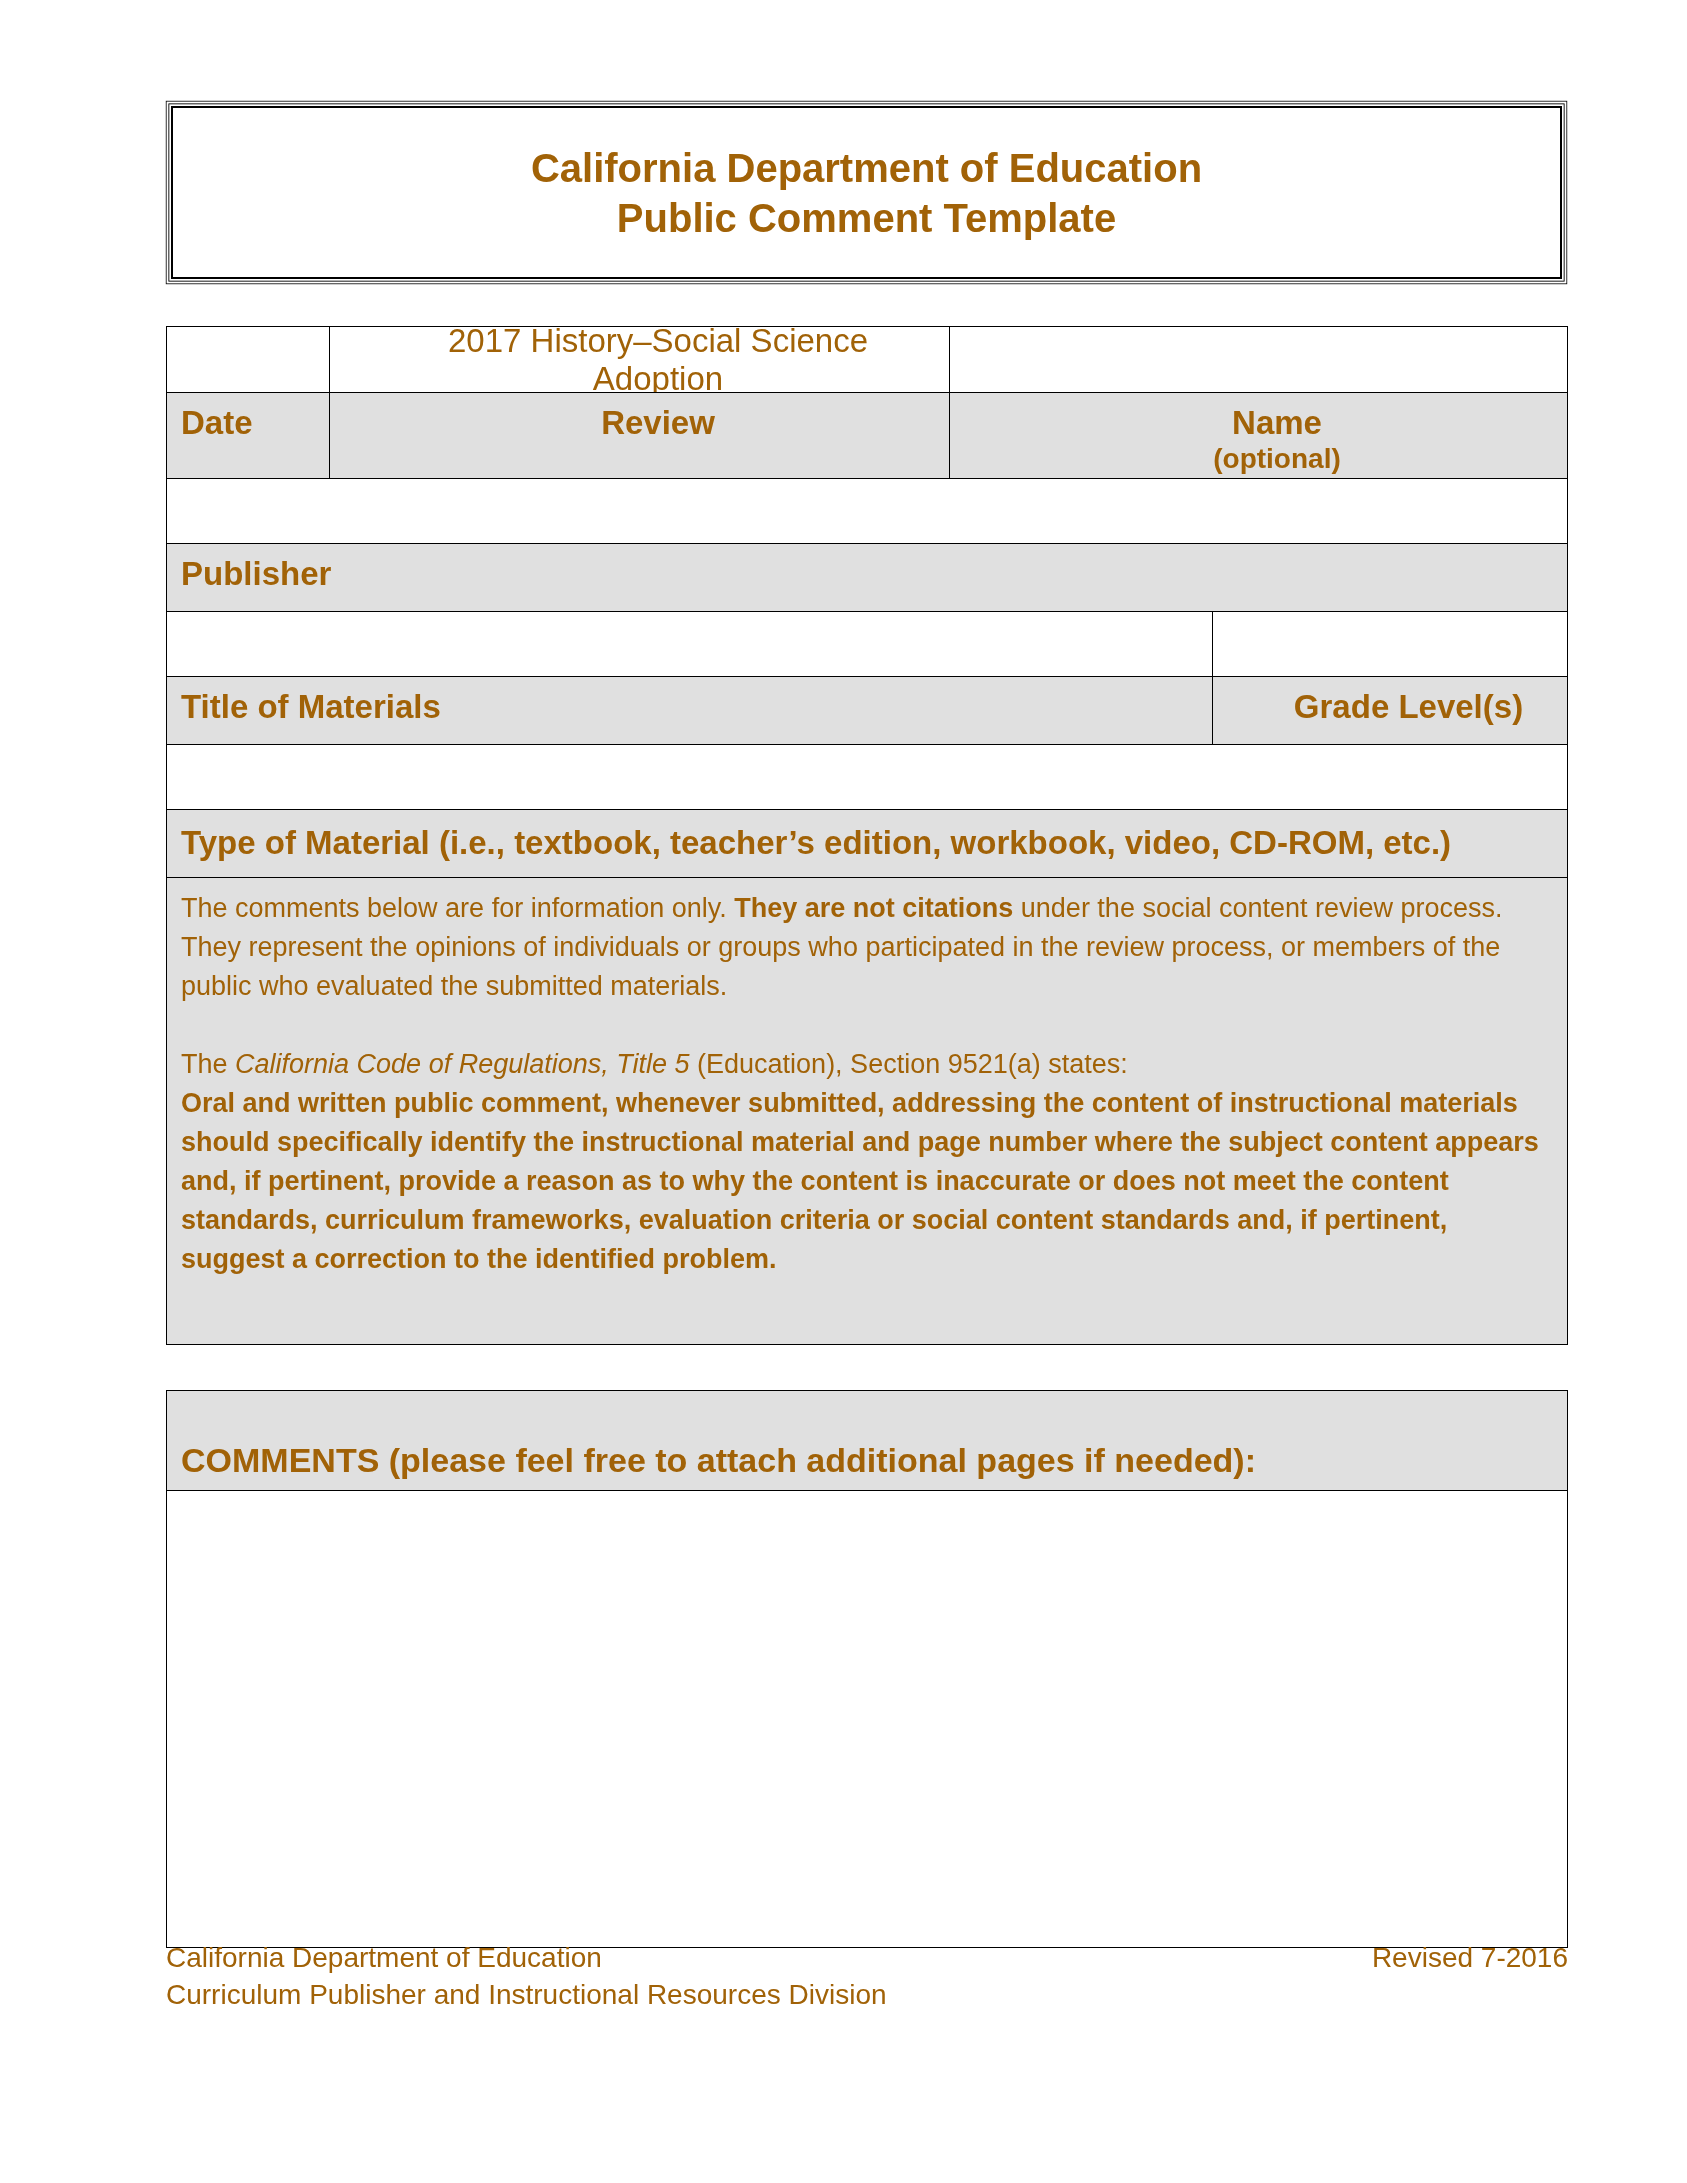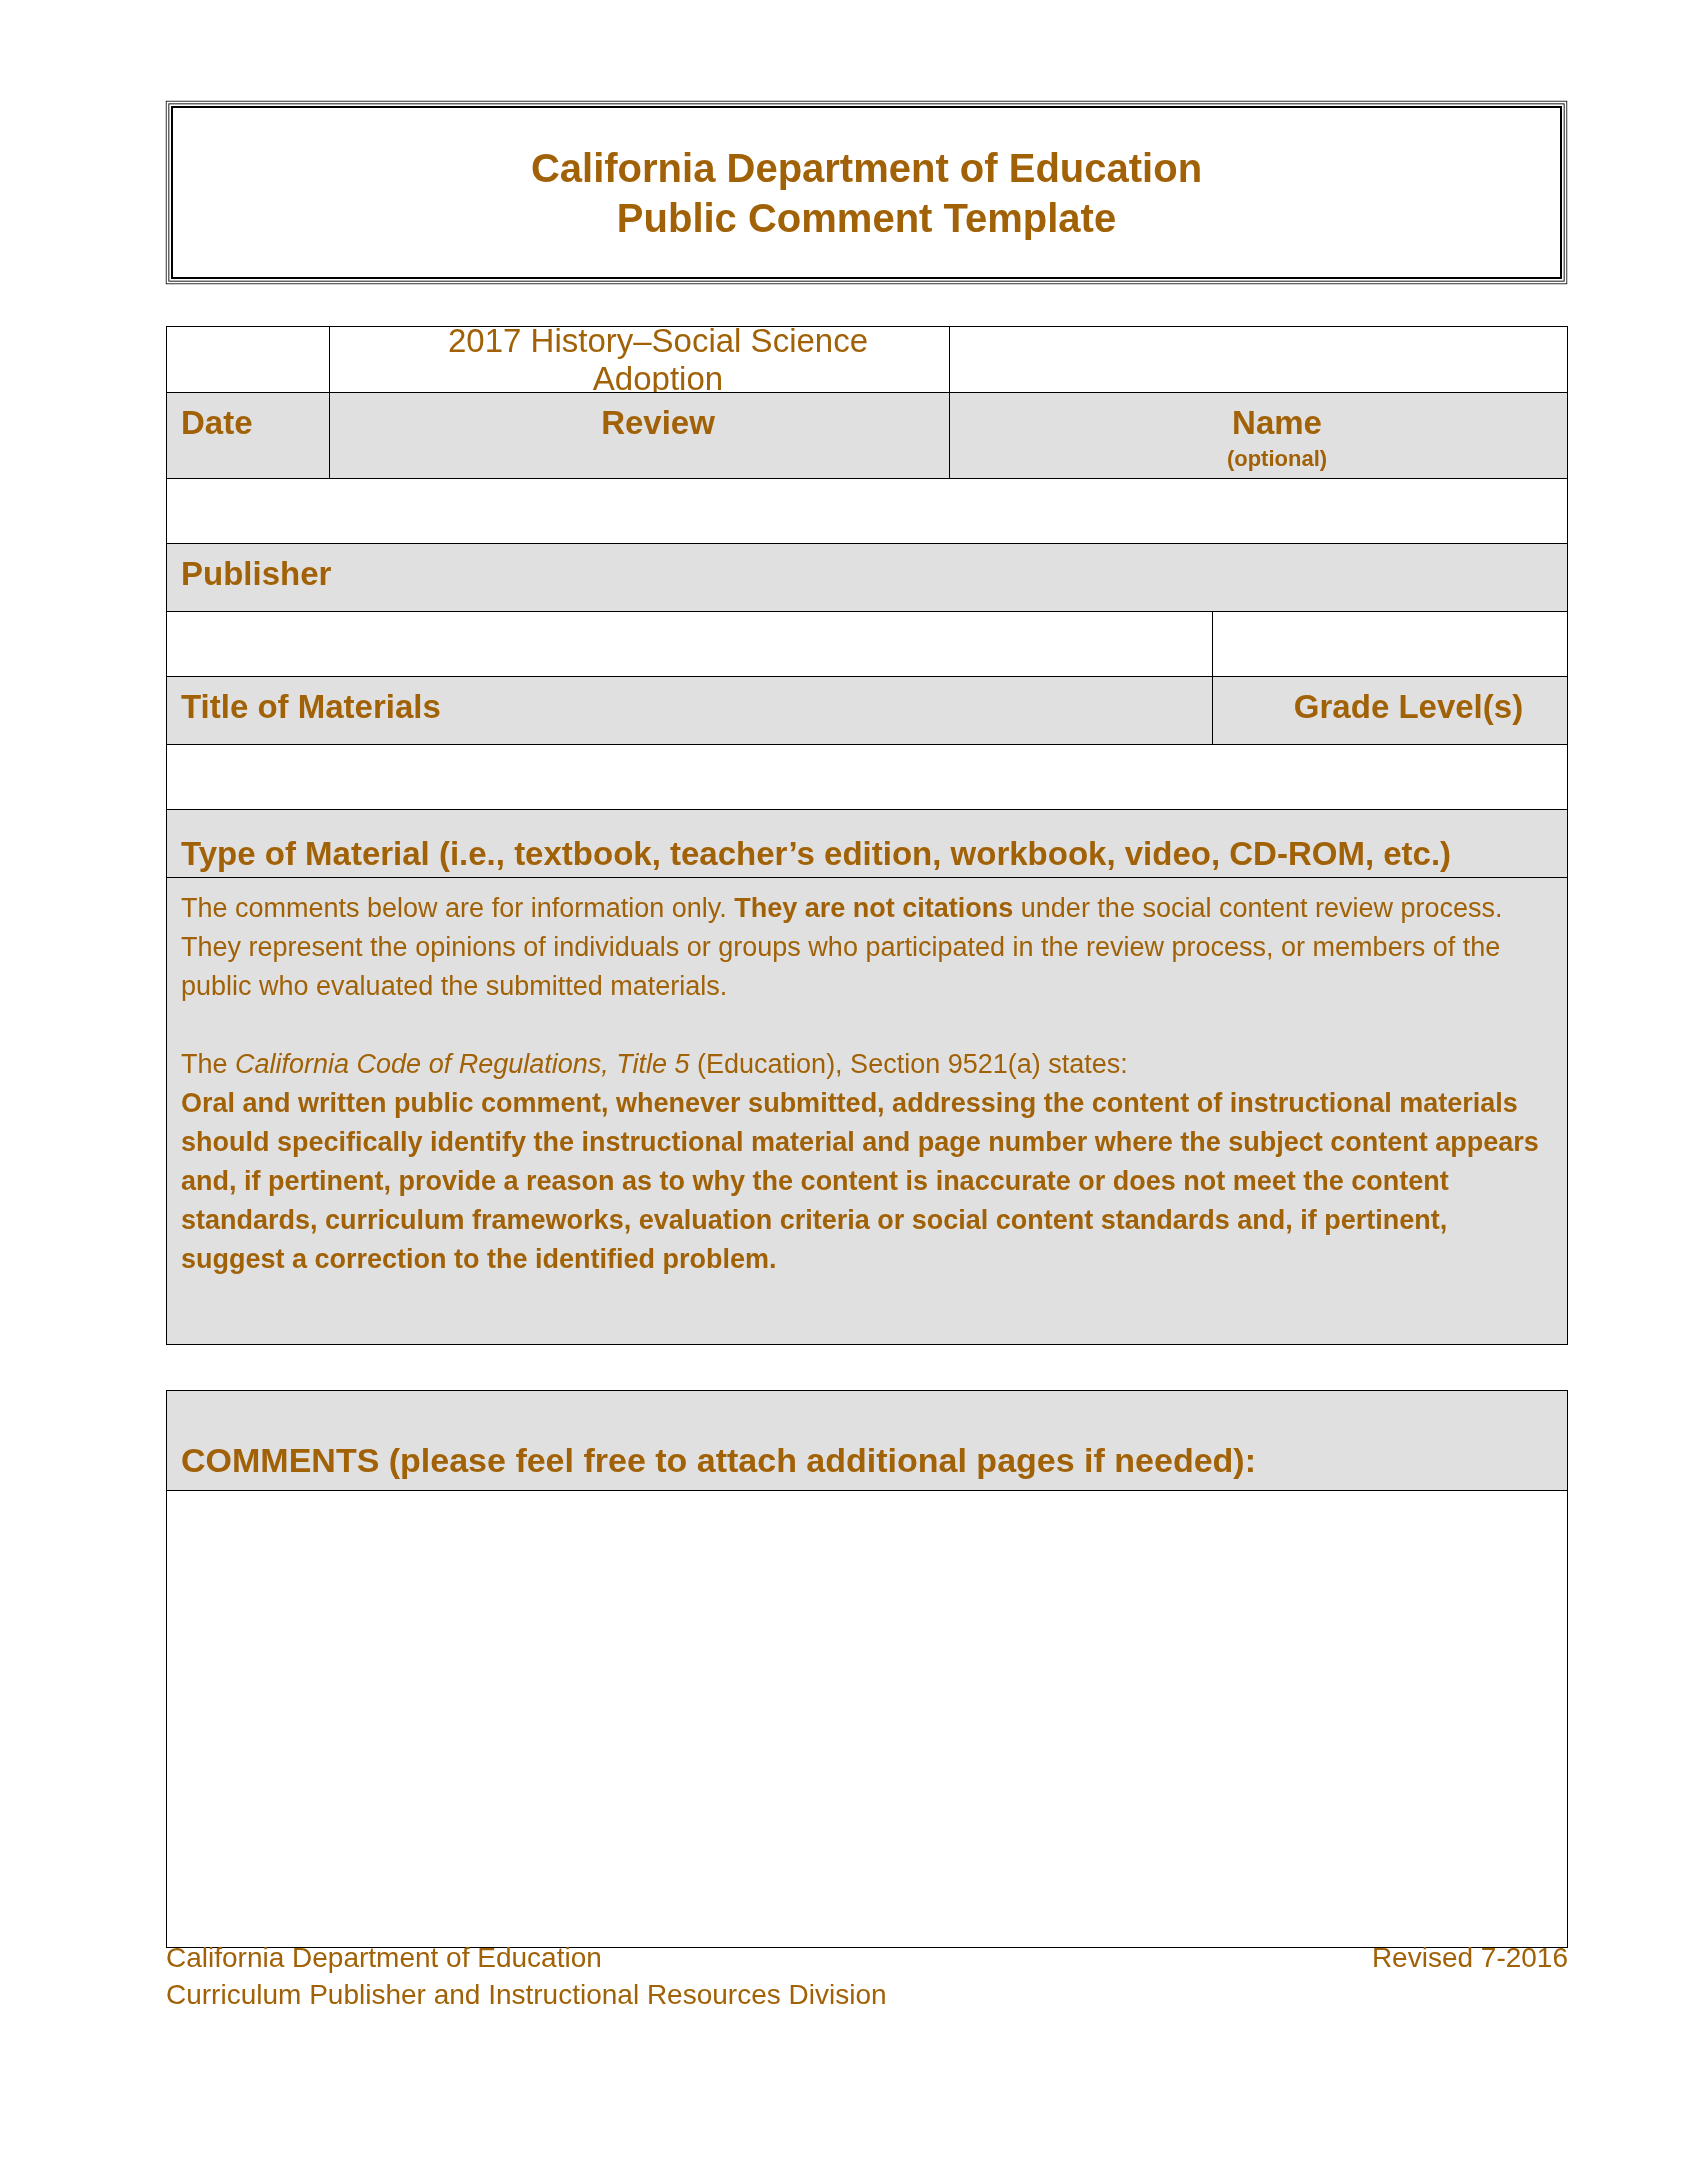--- a/index.html
+++ b/index.html
@@ -82,21 +82,21 @@
 
   .c-date  { width: 163px; flex: 0 0 auto; }
   .c-review{ width: 583px; flex: 0 0 auto; }
   .c-name  { flex: 1 1 auto; }
   .c-title { width: 1046px; flex: 0 0 auto; }
   .c-grade { flex: 1 1 auto; }
 
   .bold { font-weight: bold; }
   .center { text-align: center; }
   .vcenter { display: flex; align-items: center; justify-content: center; padding-top: 0; }
-  .optional { font-size: 22px; line-height: 33px; }
+  .optional { font-size: 28px; line-height: 33px; }
 
   .instructions {
     padding: 10.5px 14px;
     font-size: 27px;
     line-height: 39px;
   }
   .instructions p { margin: 0; }
   .spacer-line { height: 39px; }
   .italic { font-style: italic; }
 
@@ -179,21 +179,21 @@
     </div>
 
     <div class="row r6 gray">
       <div class="cell c-title div-r bold">Title of Materials</div>
       <div class="cell c-grade bold center">Grade Level(s)</div>
     </div>
 
     <div class="row r7"></div>
 
     <div class="row r8 gray">
-      <div class="cell bold" style="padding-top:25px;">Type of Material (i.e., textbook, teacher’s edition, workbook, video, CD-ROM, etc.)</div>
+      <div class="cell bold" style="padding-top:14px;">Type of Material (i.e., textbook, teacher’s edition, workbook, video, CD-ROM, etc.)</div>
     </div>
 
     <div class="row r9 gray">
       <div class="instructions">
         <p><span>The comments below are for information only. </span><span class="bold">They are not citations</span><span> under the social content review process. They represent the opinions of individuals or groups who participated in the review process, or members of the public who evaluated the submitted materials.</span></p>
         <div class="spacer-line"></div>
         <p><span>The </span><span class="italic">California Code of Regulations, Title 5</span><span> (Education), Section 9521(a) states:</span></p>
         <p class="bold">Oral and written public comment, whenever submitted, addressing the content of instructional materials should specifically identify the instructional material and page number where the subject content appears and, if pertinent, provide a reason as to why the content is inaccurate or does not meet the content standards, curriculum frameworks, evaluation criteria or social content standards and, if pertinent, suggest a correction to the identified problem.</p>
       </div>
     </div>

